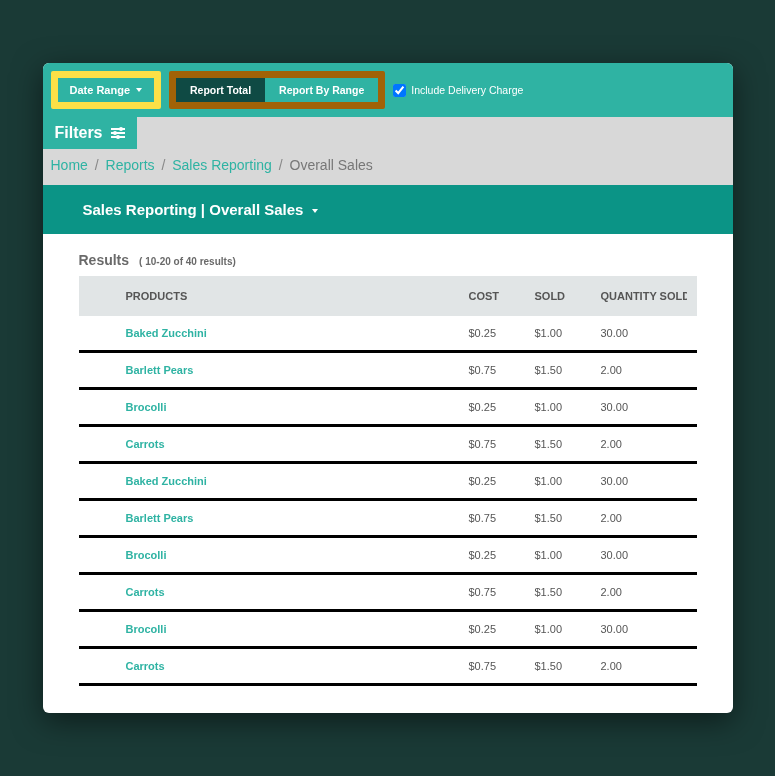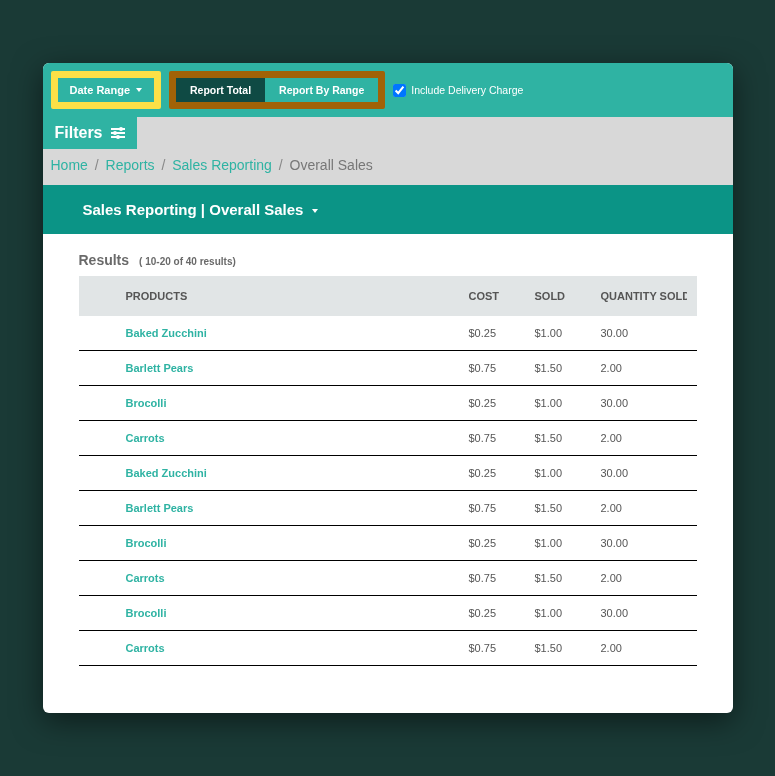--- a/index.html
+++ b/index.html
@@ -160,21 +160,21 @@
   color: #555;
 }
 .col-product { flex: 1; margin-left: 37px; }
 .col-cost { width: 66px; }
 .col-price { width: 66px; }
 .col-qty { width: 86px; white-space: nowrap; overflow: hidden; }
 .table-body { }
 .table-row {
   display: flex;
   padding: 11px 10px;
-  border-bottom: 1px solid #000000;
+  border-bottom: 3px solid #000000;
   font-size: 11px;
   color: #555;
 }
 .table-row .col-product { color: #2fb3a3; font-weight: 600; cursor: pointer; }
 </style>
 </head>
 <body>
 
 <div class="panel">
 

